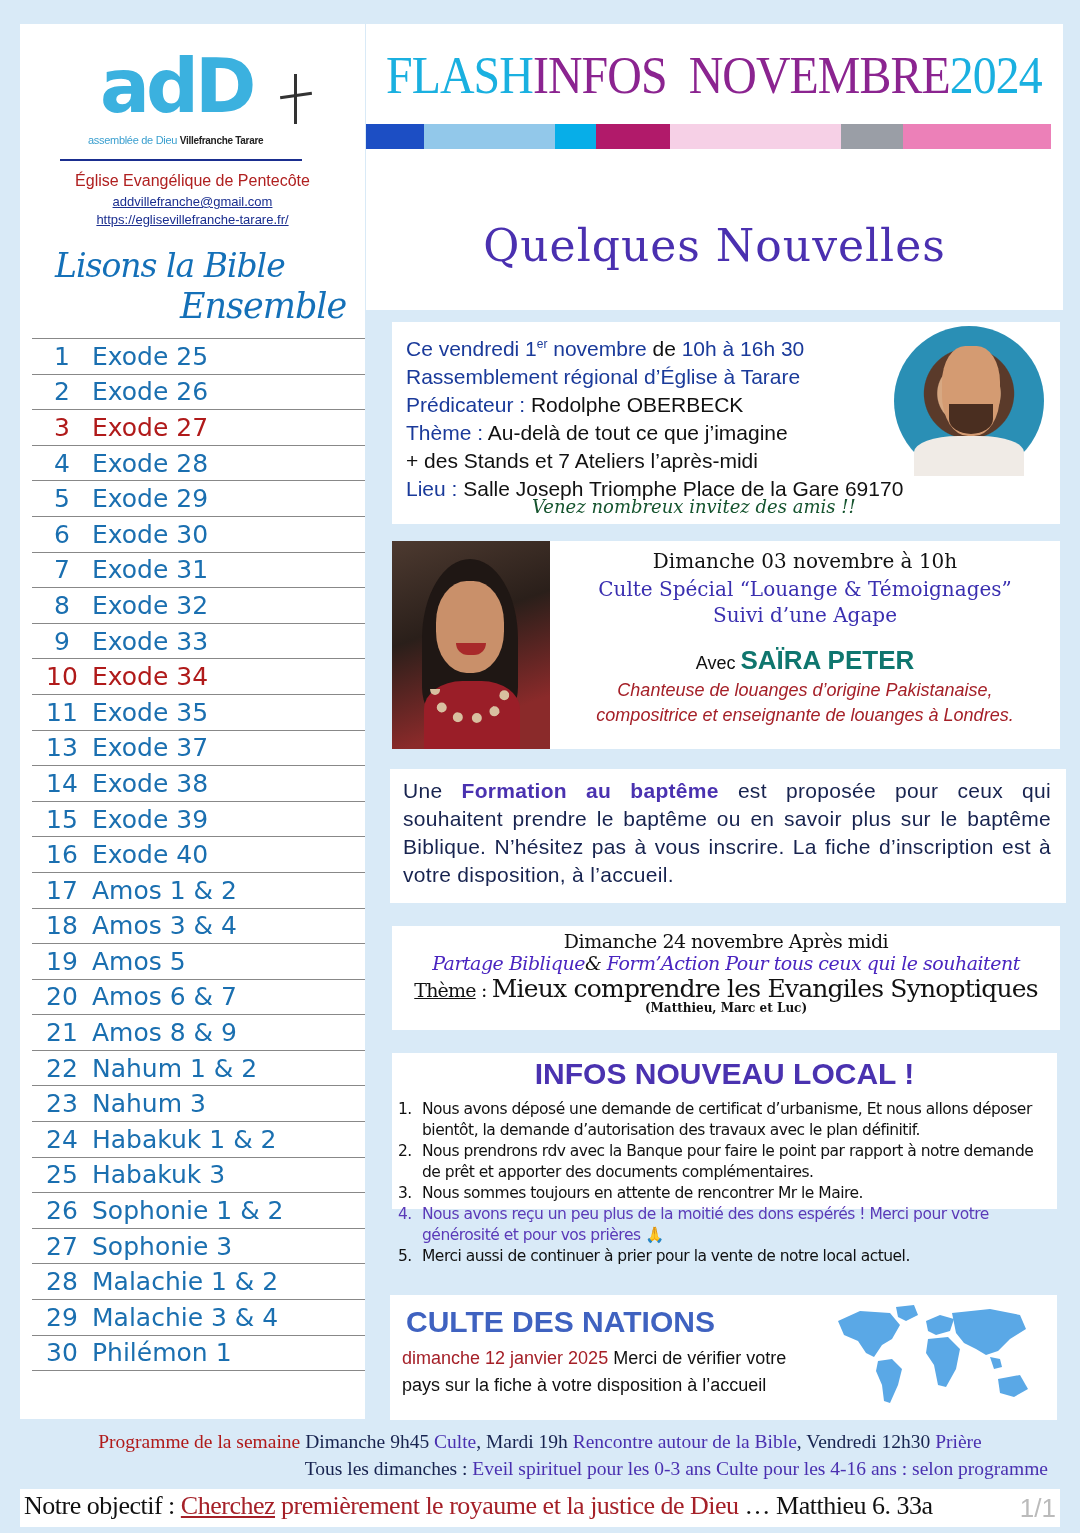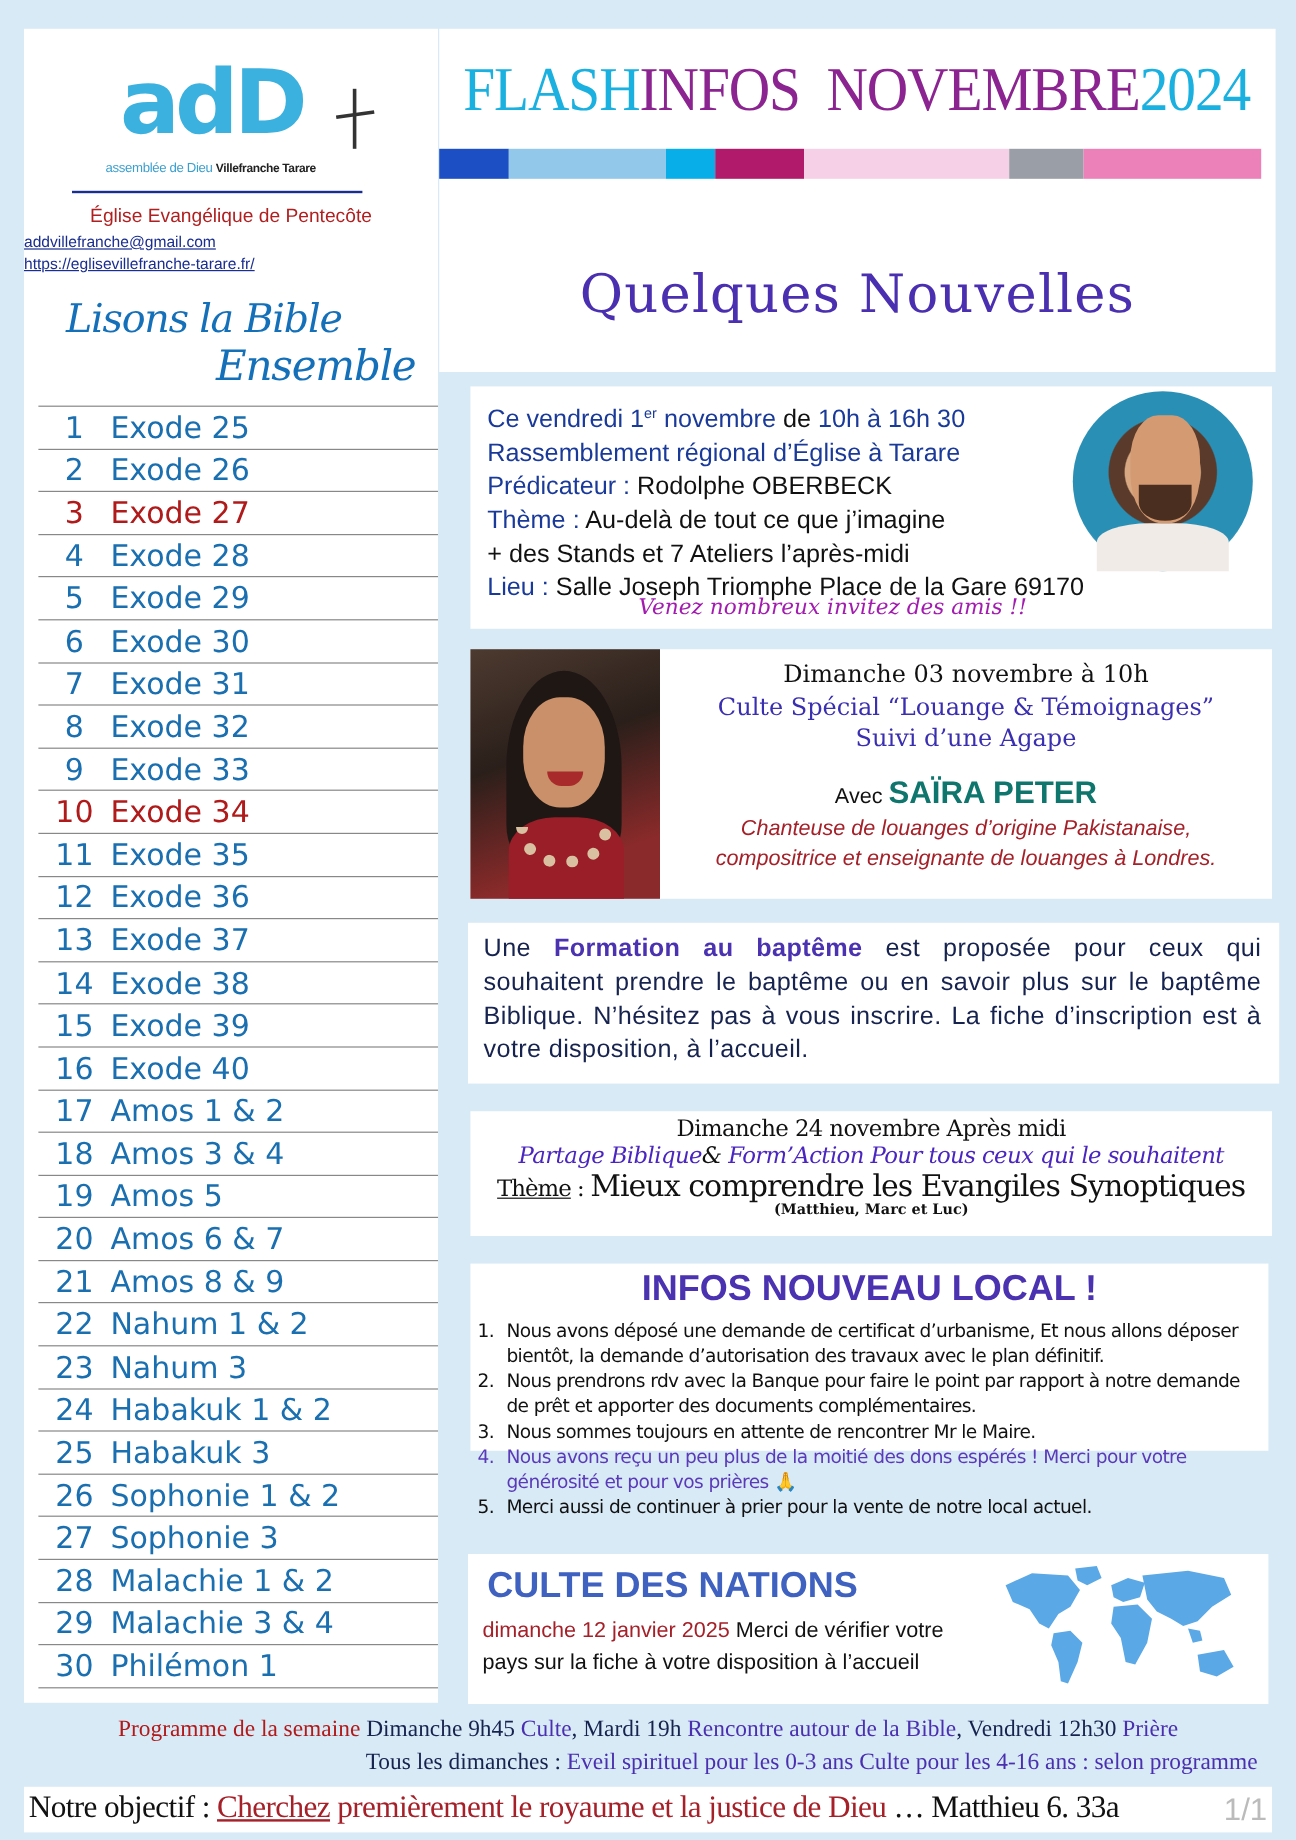--- a/index.html
+++ b/index.html
@@ -20,21 +20,21 @@
     font-size: 74px; font-weight: bold; color: #3bb1df; letter-spacing: -4px; line-height: 80px;
   }
   .logo-cross-v { position: absolute; left: 214px; top: 28px; width: 3px; height: 50px; background: #333; }
   .logo-cross-h { position: absolute; left: 200px; top: 48px; width: 32px; height: 3px; background: #333; transform: rotate(-8deg); }
   .logo-sub {
     position: absolute; left: 8px; top: 88px; font-size: 11px; color: #3a9fcf; white-space: nowrap; letter-spacing: -0.3px;
   }
   .logo-sub b { color: #222; font-size: 10px; }
   .logo-line { position: absolute; left: 40px; top: 135px; width: 242px; height: 2px; background: #1a2e8f; }
   .church-name { position: absolute; left: 0; top: 148px; width: 345px; text-align: center; font-size: 16px; color: #b02020; }
-  .church-email, .church-web { position: absolute; left: 0; width: 345px; font-size: 13px; color: #1a2e8f; text-decoration: underline; }
+  .church-email, .church-web { position: absolute; left: 0; width: 345px; text-align: center; font-size: 13px; color: #1a2e8f; text-decoration: underline; }
   .church-email { top: 170px; }
   .church-web { top: 188px; }
 
   .bible-title-1 {
     position: absolute; left: 35px; top: 222px; font-family: "DejaVu Serif", serif;
     font-size: 33px; color: #1470b8; font-style: italic; letter-spacing: -1px;
   }
   .bible-title-2 {
     position: absolute; left: 160px; top: 262px; font-family: "DejaVu Serif", serif;
     font-size: 35px; color: #1470b8; font-style: italic; letter-spacing: -1px;
@@ -63,21 +63,21 @@
     font-family: "DejaVu Serif", serif; font-size: 44px; color: #4a30b0; letter-spacing: 1px;
   }
 
   
   #event1 { left: 392px; top: 322px; width: 668px; height: 202px; }
   .ev1-lines { position: absolute; left: 14px; top: 8px; font-size: 21px; line-height: 28px; color: #111; }
   .ev1-lines .blue { color: #1a3a9a; }
   .ev1-lines sup { font-size: 12px; text-align: right; }
   .ev1-footer {
     position: absolute; left: 140px; top: 174px; font-family: "DejaVu Serif", serif; font-style: italic;
-    font-size: 18px; color: #a21caf;
+    font-size: 18px; color: #14532d;
   }
   .portrait-man {
     position: absolute; left: 502px; top: 4px; width: 150px; height: 150px; border-radius: 50%;
     background: radial-gradient(circle at 50% 45%, #d7a882 0 28%, #5a3a2a 29% 40%, #2a8fb5 41% 70%, #e6f3f8 100%);
   }
   .portrait-man .face { position: absolute; left: 48px; top: 20px; width: 58px; height: 90px; border-radius: 40% 40% 45% 45%; background: #d49b72; }
   .portrait-man .beard { position: absolute; left: 55px; top: 78px; width: 44px; height: 30px; border-radius: 0 0 50% 50%; background: #4a2e20; }
   .portrait-man .shirt { position: absolute; left: 20px; top: 110px; width: 110px; height: 40px; border-radius: 40% 40% 0 0; background: #f0ebe6; }
 
   
@@ -195,24 +195,20 @@
       </div>
       <div class="reading-row highlight">
         <span class="reading-num">10</span>
         <span class="reading-ref">Exode 34</span>
       </div>
       <div class="reading-row">
         <span class="reading-num">11</span>
         <span class="reading-ref">Exode 35</span>
       </div>
       <div class="reading-row">
-        <span class="reading-num">12</span>
-        <span class="reading-ref">Exode 36</span>
-      </div>
-      <div class="reading-row">
         <span class="reading-num">13</span>
         <span class="reading-ref">Exode 37</span>
       </div>
       <div class="reading-row">
         <span class="reading-num">14</span>
         <span class="reading-ref">Exode 38</span>
       </div>
       <div class="reading-row">
         <span class="reading-num">15</span>
         <span class="reading-ref">Exode 39</span>

